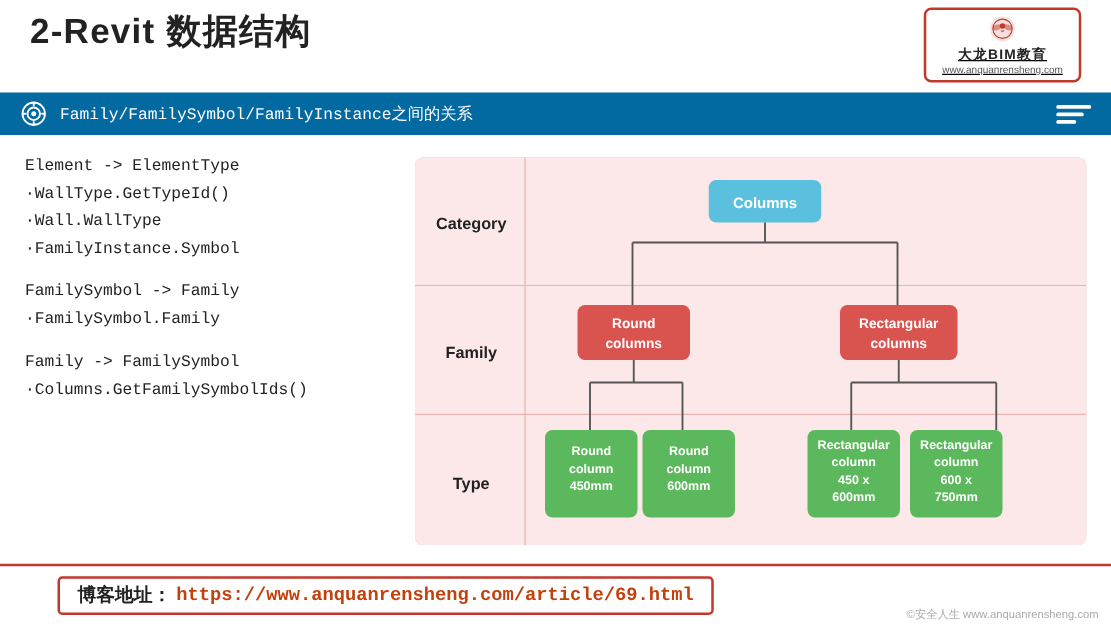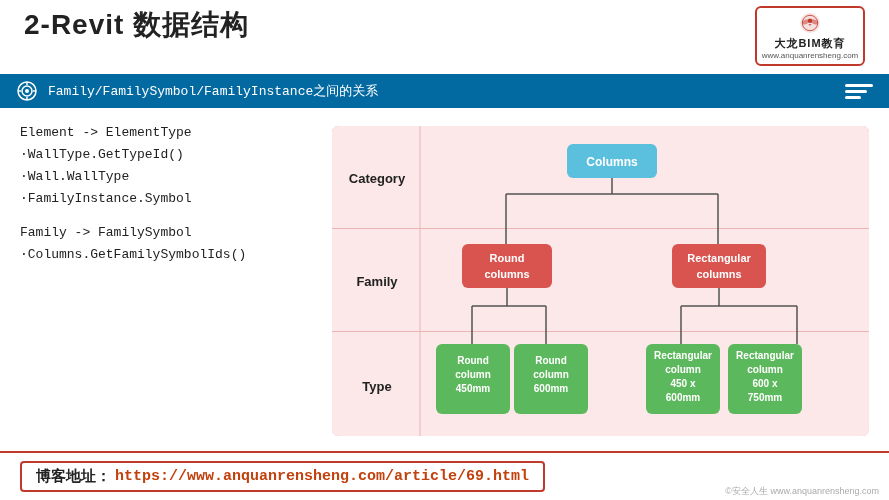--- a/index.html
+++ b/index.html
@@ -20,30 +20,31 @@
       align-items: flex-start;
     }
     .page-title {
       font-size: 28px;
       font-weight: bold;
       color: #222;
       font-family: Arial, sans-serif;
       letter-spacing: 1px;
     }
     .logo-box {
-      width: 110px;
+      width: 126px;
       height: 60px;
       border: 2px solid #c0392b;
       border-radius: 6px;
       display: flex;
       flex-direction: column;
       align-items: center;
       justify-content: center;
       padding: 4px;
       position: relative;
+      text-decoration: underline;
     }
     .logo-icon {
       width: 28px;
       height: 28px;
       margin-bottom: 2px;
     }
     .logo-text-main {
       font-size: 11px;
       font-weight: bold;
       color: #222;
@@ -150,20 +151,21 @@
       font-family: Liberation Mono, monospace;
       font-weight: bold;
     }
     .footer-box {
       border: 2px solid #c0392b;
       border-radius: 4px;
       padding: 4px 14px;
       display: inline-flex;
       align-items: center;
       gap: 4px;
+      margin-left: 26px;
     }
 
     
     .watermark {
       position: absolute;
       bottom: 2px;
       right: 10px;
       font-size: 9px;
       color: #aaa;
       font-family: Arial, sans-serif;
@@ -213,20 +215,24 @@
 <div class="main-content">
 
   <div class="left-section">
     <div class="code-block">
       <span class="code-line">Element -&gt; ElementType</span>
       <span class="code-line bullet">·WallType.GetTypeId()</span>
       <span class="code-line bullet">·Wall.WallType</span>
       <span class="code-line bullet">·FamilyInstance.Symbol</span>
     </div>
     <div class="code-block">
+      <span class="code-line">FamilySymbol -&gt; Family</span>
+      <span class="code-line bullet">·FamilySymbol.Family</span>
+    </div>
+    <div class="code-block">
       <span class="code-line">Family -&gt; FamilySymbol</span>
       <span class="code-line bullet">·Columns.GetFamilySymbolIds()</span>
     </div>
   </div>
 
   <div class="right-section">
     <div class="diagram-container" style="height:310px; position:relative;">
 
       <div style="position:absolute;top:0;left:0;right:0;height:310px;background:#fce8e8;border-radius:6px;border:1px solid #e8b4b4;"></div>
       <div style="position:absolute;top:0;left:0;right:0;height:103px;background:#fce8e8;border-radius:6px 6px 0 0;border-bottom:1px solid #e8b4b4;"></div>

